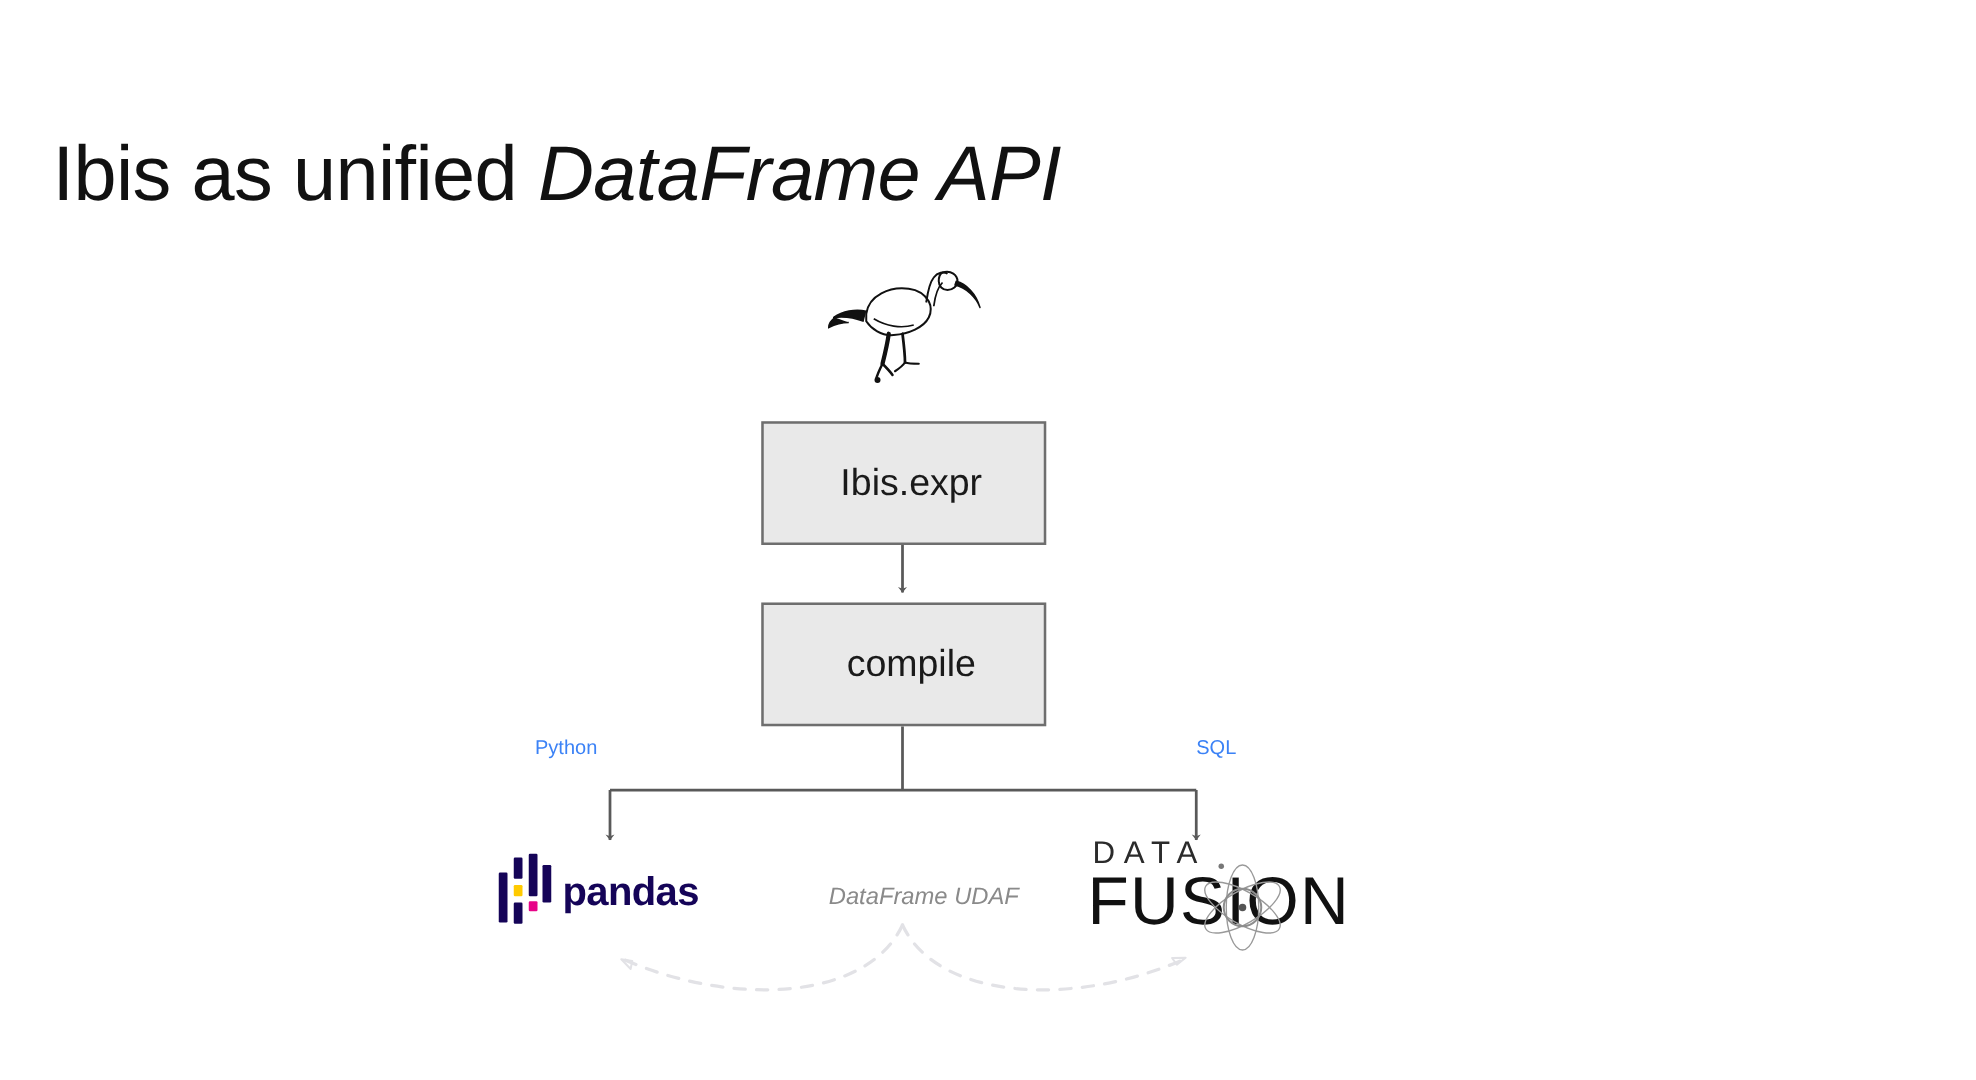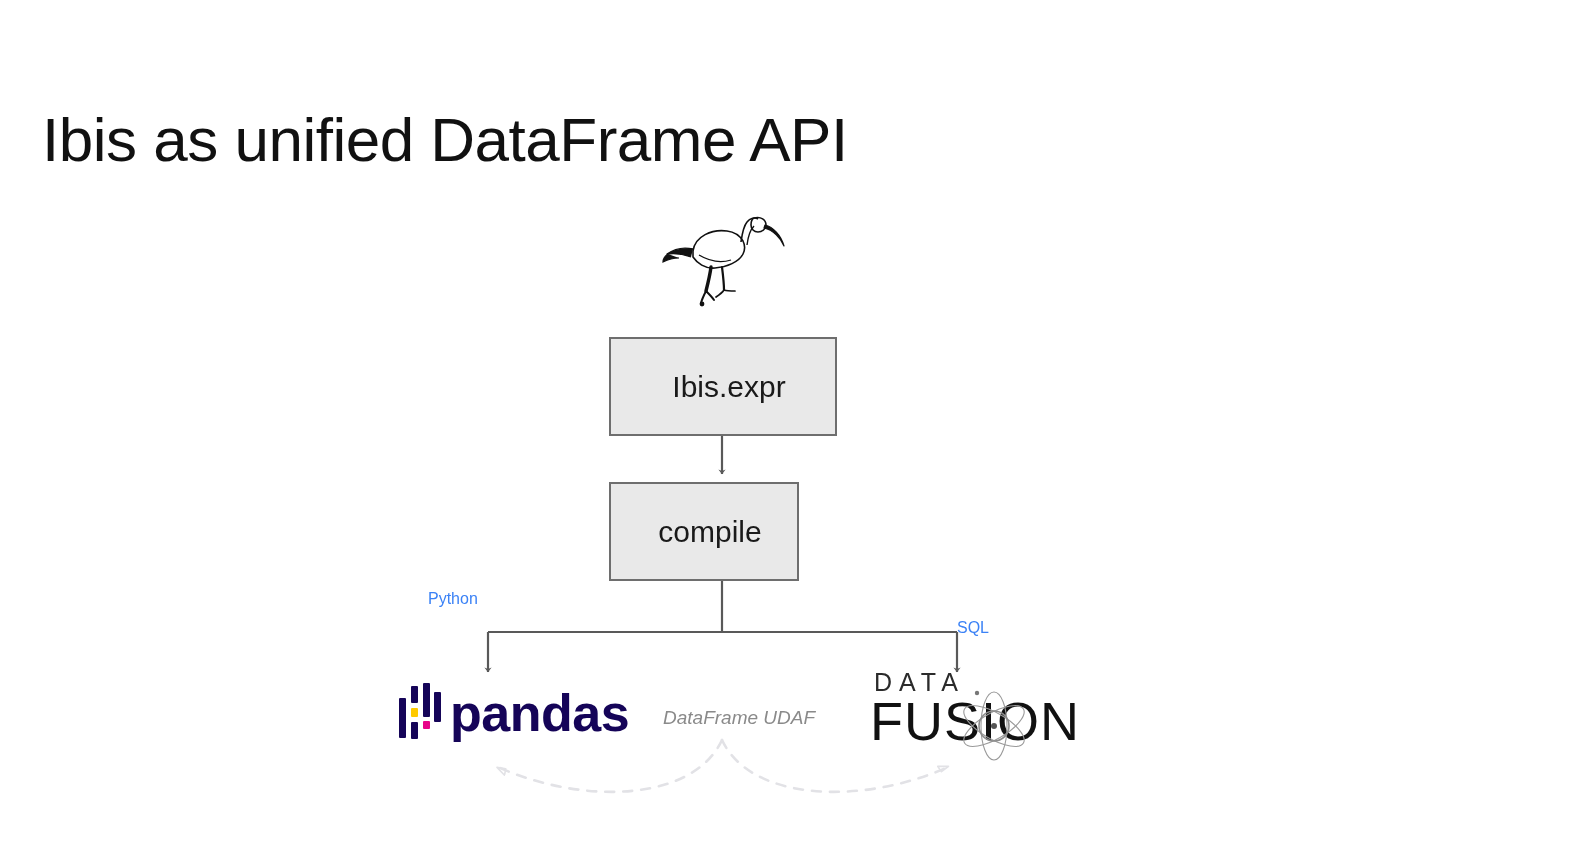--- a/index.html
+++ b/index.html
@@ -22,21 +22,21 @@
     left: 42px;
     top: 62px;
     font-size: 62px;
     line-height: 1.15;
     font-weight: 400;
     letter-spacing: -0.5px;
     white-space: nowrap;
     color: #111111;
   }
   #slide-title .title-plain { font-style: normal; }
-  #slide-title .title-em { }
+  #slide-title .title-em { font-style: italic; }
 
   
   #diagram {
     position: absolute;
     left: 0;
     top: 0;
     width: 1581px;
     height: 864px;
   }
   #diagram-svg {
@@ -58,31 +58,31 @@
     justify-content: center;
   }
   .proc-box .proc-label {
     font-size: 30px;
     color: #1a1a1a;
     font-weight: 400;
     white-space: nowrap;
     margin-left: 12px;
   }
   #box-ibis-expr { left: 609px; top: 337px; width: 228px; height: 99px; }
-  #box-compile   { left: 609px; top: 482px; width: 190px; height: 99px; }
+  #box-compile   { left: 609px; top: 482px; width: 228px; height: 99px; }
 
   
   .edge-label {
     position: absolute;
     font-size: 16px;
     color: #3b82f6;
     white-space: nowrap;
   }
   #label-python { left: 428px; top: 590px; }
-  #label-sql    { left: 957px; top: 590px; margin-top: 29px; }
+  #label-sql    { left: 957px; top: 590px; }
 
   #label-register-udaf {
     position: absolute;
     left: 663px;
     top: 707px;
     font-size: 19px;
     font-style: italic;
     color: #8a8a8a;
     white-space: nowrap;
   }
@@ -108,21 +108,21 @@
     position: absolute;
     left: 0;
     top: 0;
     width: 44px;
     height: 62px;
   }
   #pandas-wordmark {
     position: absolute;
     left: 52px;
     top: 4px;
-    font-size: 52px;
+    font-size: 32px;
     font-weight: 700;
     letter-spacing: -0.5px;
     color: #150458;
     line-height: 54px;
     white-space: nowrap;
   }
 
   
   #datafusion-logo {
     position: absolute;

